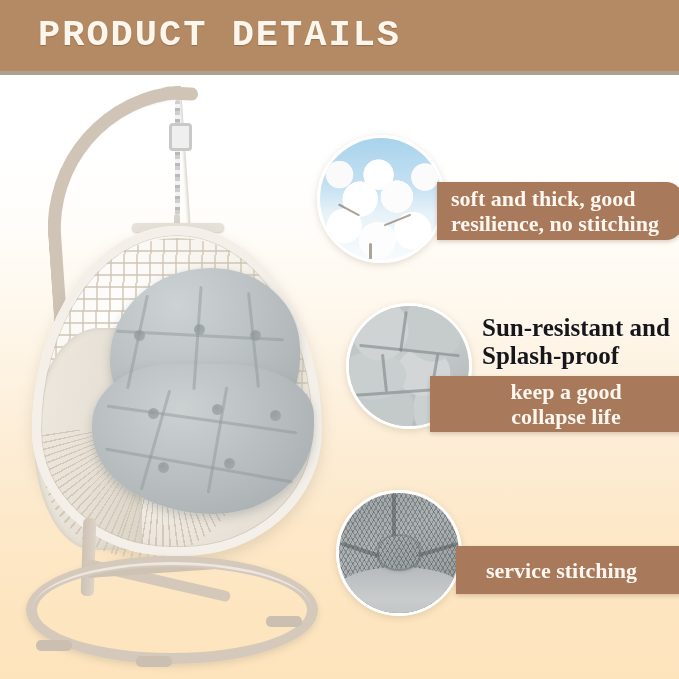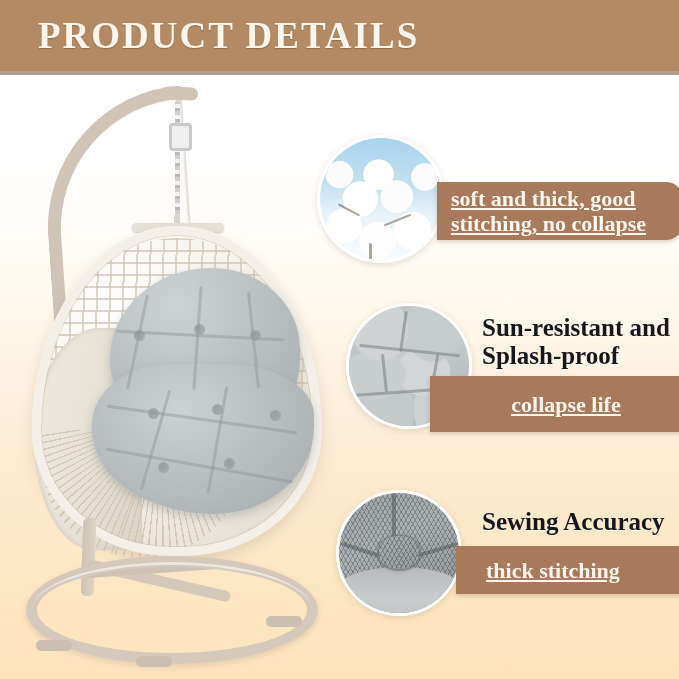--- a/index.html
+++ b/index.html
@@ -21,21 +21,21 @@
   .banner{
     position:absolute;left:0;top:0;width:679px;height:71px;
     background:#b38a63;
   }
   .banner-edge{
     position:absolute;left:0;top:71px;width:679px;height:4px;
     background:#a08f7d;opacity:.85;
   }
   .banner-title{
     position:absolute;left:38px;top:14px;
-    font-family:Liberation Serif, serif;
+    font-family:Liberation Mono, monospace;
     font-weight:700;font-size:37px;letter-spacing:2.0px;
     color:#fdf6ec;
     text-shadow:0 1px 1px rgba(90,60,35,.35);
     white-space:nowrap;
   }
 
   
   .product{position:absolute;left:12px;top:78px;width:320px;height:590px;}
 
   .stand-arm{
@@ -188,21 +188,21 @@
   .ftag{
     position:absolute;
     background:#a8795a;
     border-radius:0 17px 17px 0;
     color:#fdf7f0;
     font-family:"Liberation Serif",serif;
     font-weight:700;font-size:22px;line-height:25px;
     display:flex;align-items:center;
     box-shadow:0 2px 4px rgba(130,95,65,.28);
   }
-  .ftag span{display:block;text-decoration:underline;}
+  .ftag span{display:block;}
 
   
   .ph-cotton{
     width:100%;height:100%;
     background:
       radial-gradient(circle at 20% 72%, #ffffff 0 13%, rgba(255,255,255,0) 13.6%),
       radial-gradient(circle at 47% 84%, #fdfdfd 0 15%, rgba(255,255,255,0) 15.6%),
       radial-gradient(circle at 76% 76%, #ffffff 0 14%, rgba(255,255,255,0) 14.6%),
       radial-gradient(circle at 33% 50%, #ffffff 0 17%, rgba(255,255,255,0) 17.6%),
       radial-gradient(circle at 63% 48%, #fcfcfc 0 16%, rgba(255,255,255,0) 16.6%),
@@ -323,56 +323,56 @@
     <div class="fcircle" style="left:2px;top:5px;width:128px;height:128px;">
       <div class="ph-cotton">
         <div class="cot-stem" style="left:14%;top:58%;width:20%;height:2px;transform:rotate(28deg);"></div>
         <div class="cot-stem" style="left:52%;top:66%;width:24%;height:2px;transform:rotate(-22deg);"></div>
         <div class="cot-stem" style="left:40%;top:86%;width:3px;height:16%;"></div>
       </div>
     </div>
     <div class="ftag" style="left:122px;top:52px;width:218px;height:58px;padding:0 14px;">
       <span>
         <span>soft and thick, good</span>
-        <span>stitching, no collapse</span>
+        <span>resilience, no stitching</span>
       </span>
     </div>
   </div>
 
   <div class="feature" style="left:344px;top:300px;width:321px;height:135px;">
     <div class="fcircle" style="left:2px;top:3px;width:126px;height:126px;">
       <div class="ph-cushion">
         <div class="cush-crease" style="left:8%;top:36%;width:84%;height:3px;transform:rotate(6deg);"></div>
         <div class="cush-crease" style="left:4%;top:70%;width:92%;height:3px;transform:rotate(-4deg);"></div>
         <div class="cush-crease" style="left:44%;top:4%;width:3px;height:34%;transform:rotate(8deg);"></div>
         <div class="cush-crease" style="left:28%;top:40%;width:3px;height:32%;transform:rotate(-6deg);"></div>
         <div class="cush-crease" style="left:70%;top:40%;width:3px;height:32%;transform:rotate(10deg);"></div>
       </div>
     </div>
     <div class="fheading" style="left:138px;top:14px;">
       <div>Sun-resistant and</div>
       <div>Splash-proof</div>
     </div>
     <div class="ftag" style="left:86px;top:76px;width:222px;height:56px;padding:0 0 0 66px;">
       <span style="text-align:center;width:140px;">
+        <span>keep a good</span>
         <span>collapse life</span>
       </span>
     </div>
   </div>
 
   <div class="feature" style="left:334px;top:486px;width:345px;height:135px;">
     <div class="fcircle" style="left:2px;top:4px;width:126px;height:126px;">
       <div class="ph-mesh">
         <div class="mesh-tex"></div>
         <div class="mesh-floor"></div>
         <div class="mesh-seam" style="left:44%;top:0;width:4px;height:40%;"></div>
         <div class="mesh-seam" style="left:2%;top:46%;width:34%;height:4px;transform:rotate(18deg);"></div>
         <div class="mesh-seam" style="left:64%;top:46%;width:34%;height:4px;transform:rotate(-16deg);"></div>
         <div class="mesh-button"></div>
       </div>
     </div>
-    <div class="fheading" style="left:148px;top:22px;">Sewing Accuracy</div>
     <div class="ftag" style="left:122px;top:60px;width:218px;height:48px;padding:0 0 0 30px;">
-      <span>thick stitching</span>
+      <span>service stitching</span>
     </div>
   </div>
 
 </div>
 
 </body></html>

